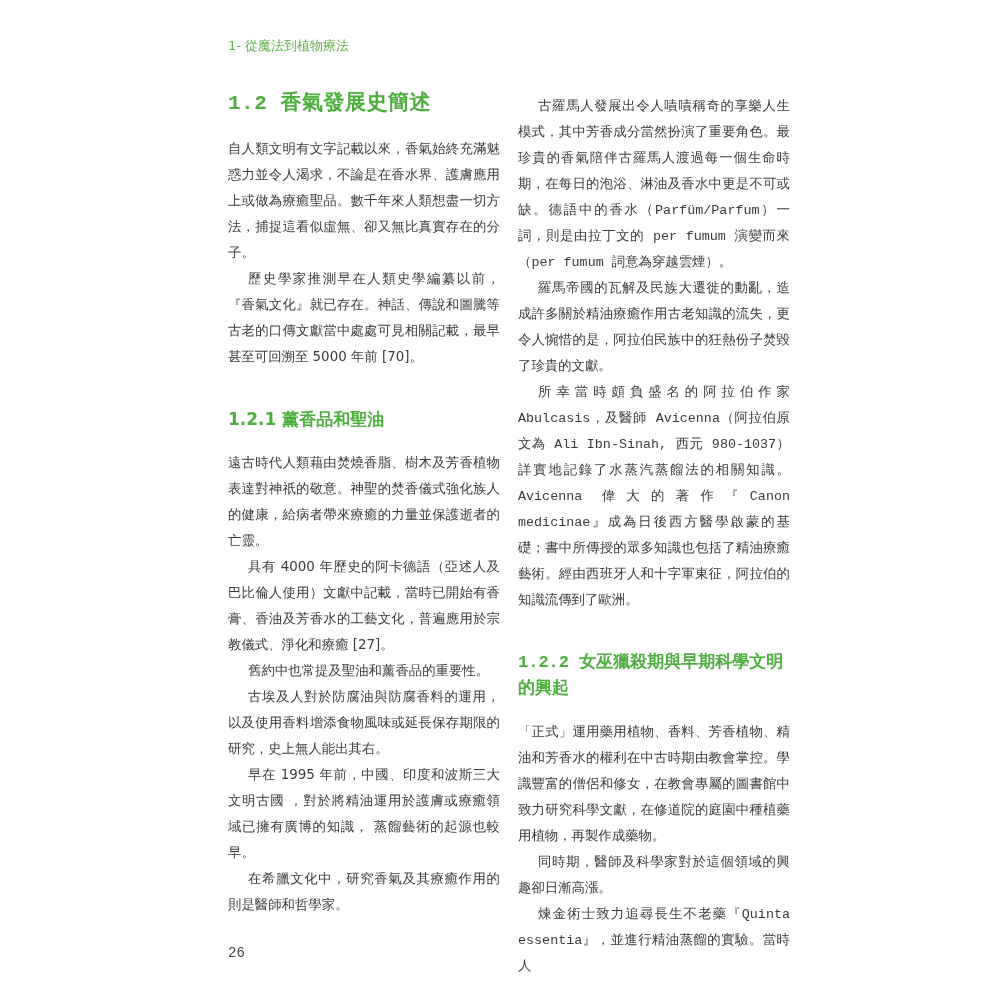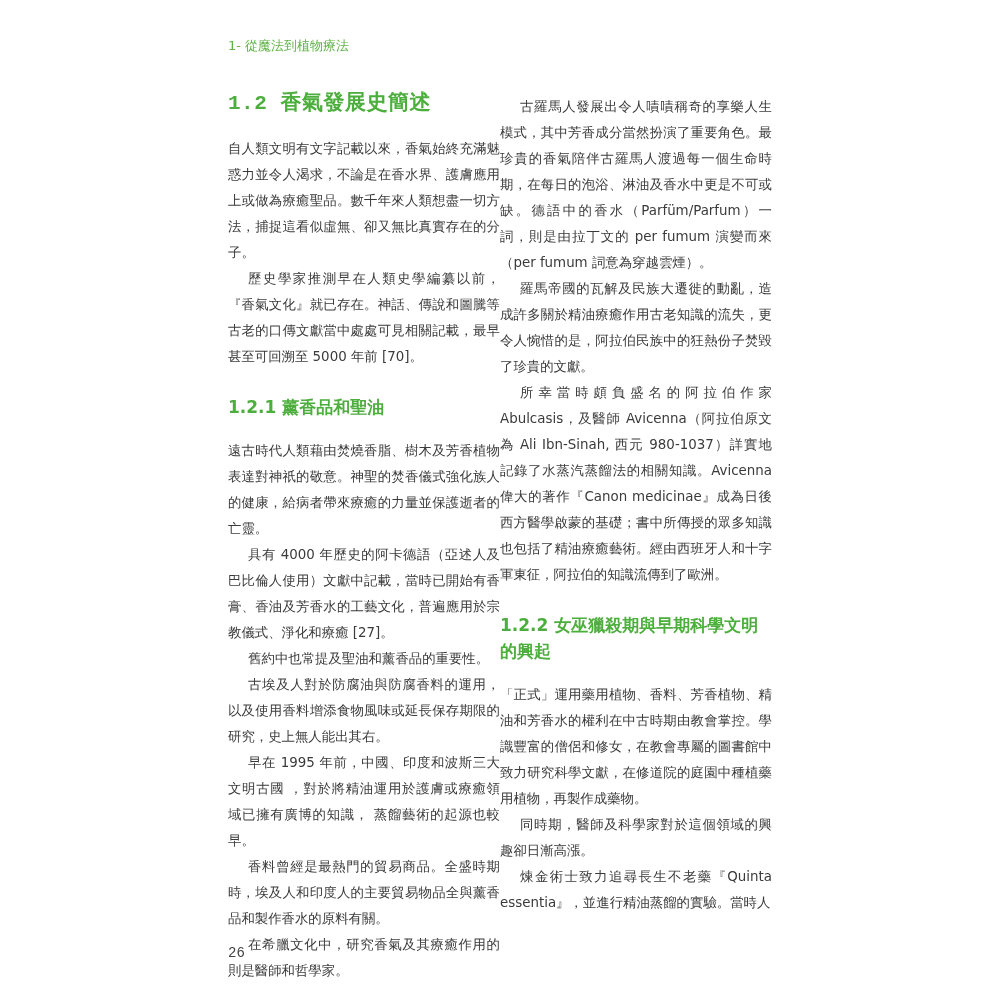--- a/index.html
+++ b/index.html
@@ -1,46 +1,45 @@
 <!DOCTYPE html>
 <html><head>
 <meta charset="utf-8">
 <style>
   html, body { margin:0; padding:0; background:#ffffff; }
   body { width:1000px; height:1000px; position:relative; overflow:hidden;
          font-family: "DejaVu Sans", "Liberation Sans", sans-serif; color:#3a3a3a; }
   .running-head { position:absolute; left:228px; top:37px; font-size:13px; color:#5fb346; }
   .col { position:absolute; top:90px; width:272px; }
   .col-left { left:228px; }
-  .col-right { left:500px; top:94px; }
+  .col-right { left:518px; top:94px;font-family:Liberation Mono, monospace; }
   .h2 { font-size:21px; font-weight:bold; color:#4cae3c; margin:0 0 18px 0; line-height:28px; letter-spacing:0.5px;font-family:Liberation Mono, monospace; }
   .h3 { font-size:17px; font-weight:bold; color:#4cae3c; margin:0 0 18px 0; line-height:26px; }
   .p { font-size:13.4px; line-height:26px; margin:0; text-align:justify; }
   .p.indent { text-indent:1.5em; }
   .gap-before { margin-top:22px; }
-  .h3.gap-before { margin-top:24px; }
+  .h3.gap-before { margin-top:36px; }
   .page-number { position:absolute; left:228px; top:945px; font-size:14px; color:#444;font-family:Liberation Mono, monospace; }
 </style>
 </head>
 <body>
 
 <div class="running-head">1- 從魔法到植物療法</div>
 
 <div class="col col-left">
   <h2 class="h2">1.2  香氣發展史簡述</h2>
   <p class="p">自人類文明有文字記載以來，香氣始終充滿魅惑力並令人渴求，不論是在香水界、護膚應用上或做為療癒聖品。數千年來人類想盡一切方法，捕捉這看似虛無、卻又無比真實存在的分子。</p>
   <p class="p indent">歷史學家推測早在人類史學編纂以前，『香氣文化』就已存在。神話、傳說和圖騰等古老的口傳文獻當中處處可見相關記載，最早甚至可回溯至 5000 年前 [70]。</p>
 
   <h3 class="h3 gap-before">1.2.1  薰香品和聖油</h3>
   <p class="p">遠古時代人類藉由焚燒香脂、樹木及芳香植物表達對神祇的敬意。神聖的焚香儀式強化族人的健康，給病者帶來療癒的力量並保護逝者的亡靈。</p>
   <p class="p indent">具有 4000 年歷史的阿卡德語（亞述人及巴比倫人使用）文獻中記載，當時已開始有香膏、香油及芳香水的工藝文化，普遍應用於宗教儀式、淨化和療癒 [27]。</p>
   <p class="p indent">舊約中也常提及聖油和薰香品的重要性。</p>
   <p class="p indent">古埃及人對於防腐油與防腐香料的運用，以及使用香料增添食物風味或延長保存期限的研究，史上無人能出其右。</p>
   <p class="p indent">早在 1995 年前，中國、印度和波斯三大文明古國 ，對於將精油運用於護膚或療癒領域已擁有廣博的知識， 蒸餾藝術的起源也較早。</p>
-  <p class="p indent">香料曾經是最熱門的貿易商品。全盛時期時，埃及人和印度人的主要貿易物品全與薰香品和製作香水的原料有關。</p>
   <p class="p indent">在希臘文化中，研究香氣及其療癒作用的則是醫師和哲學家。</p>
 </div>
 
 <div class="col col-right">
   <p class="p indent">古羅馬人發展出令人嘖嘖稱奇的享樂人生模式，其中芳香成分當然扮演了重要角色。最珍貴的香氣陪伴古羅馬人渡過每一個生命時期，在每日的泡浴、淋油及香水中更是不可或缺。德語中的香水（Parfüm/Parfum）一詞，則是由拉丁文的 per fumum 演變而來（per fumum 詞意為穿越雲煙）。</p>
   <p class="p indent">羅馬帝國的瓦解及民族大遷徙的動亂，造成許多關於精油療癒作用古老知識的流失，更令人惋惜的是，阿拉伯民族中的狂熱份子焚毀了珍貴的文獻。</p>
   <p class="p indent">所幸當時頗負盛名的阿拉伯作家 Abulcasis，及醫師 Avicenna（阿拉伯原文為 Ali Ibn-Sinah, 西元 980-1037）詳實地記錄了水蒸汽蒸餾法的相關知識。Avicenna 偉大的著作『Canon medicinae』成為日後西方醫學啟蒙的基礎；書中所傳授的眾多知識也包括了精油療癒藝術。經由西班牙人和十字軍東征，阿拉伯的知識流傳到了歐洲。</p>
 
   <h3 class="h3 gap-before">1.2.2  女巫獵殺期與早期科學文明的興起</h3>
   <p class="p">「正式」運用藥用植物、香料、芳香植物、精油和芳香水的權利在中古時期由教會掌控。學識豐富的僧侶和修女，在教會專屬的圖書館中致力研究科學文獻，在修道院的庭園中種植藥用植物，再製作成藥物。</p>

